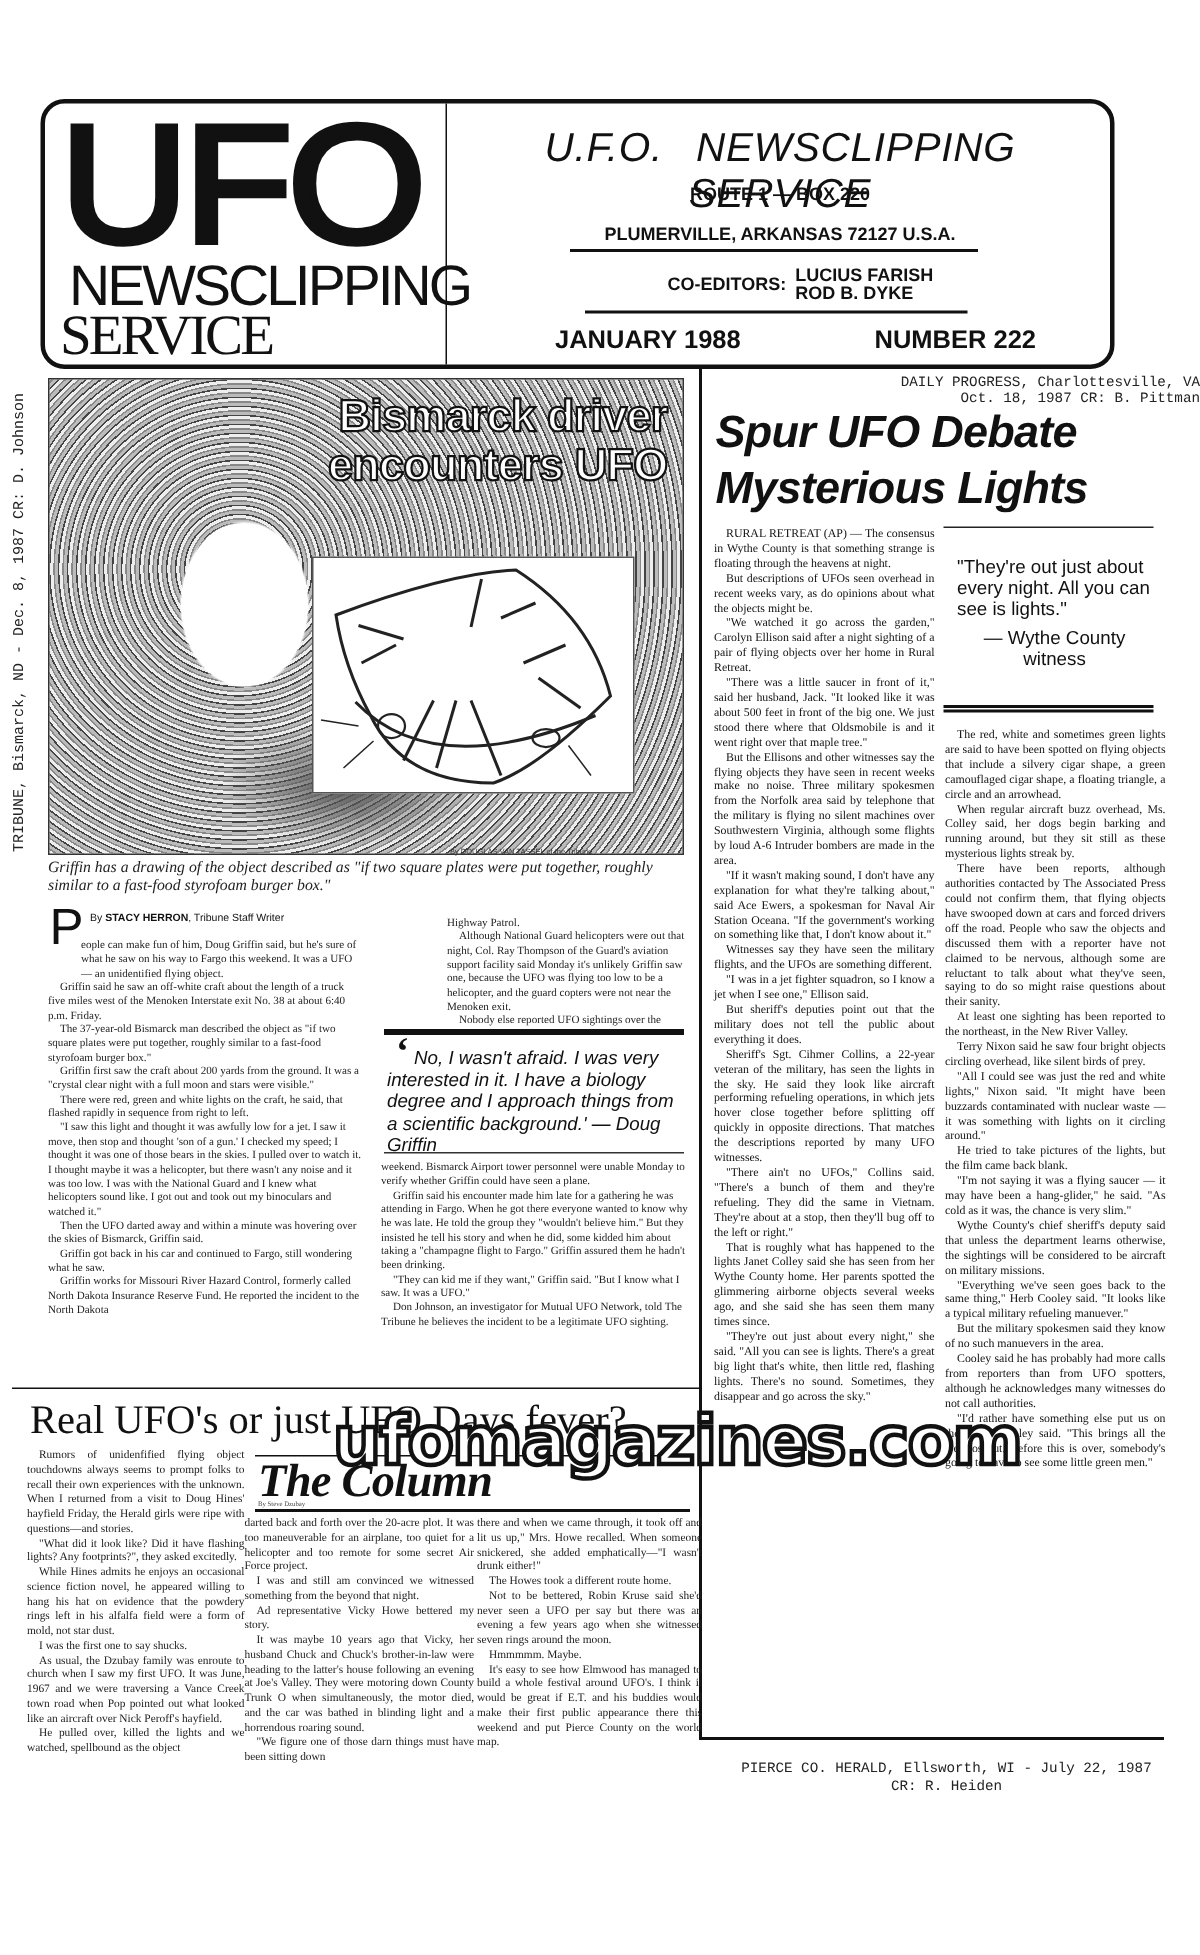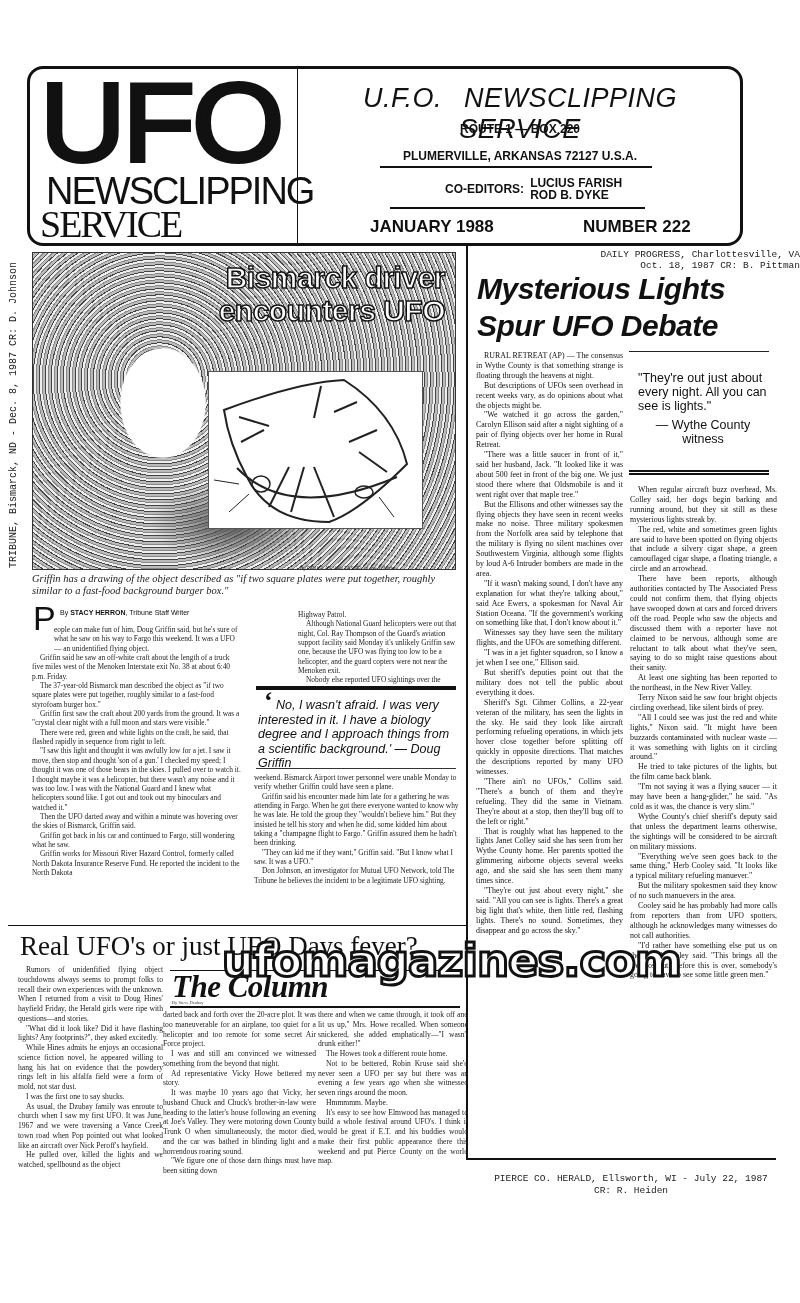--- a/index.html
+++ b/index.html
@@ -137,21 +137,21 @@
       <line x1="80" y1="95" x2="60" y2="135" stroke="#222" stroke-width="2"></line>
       <ellipse cx="52" cy="112" rx="9" ry="8" fill="none" stroke="#222" stroke-width="1.5"></ellipse>
       <ellipse cx="155" cy="120" rx="9" ry="6" fill="none" stroke="#222" stroke-width="1.5"></ellipse>
       <line x1="5" y1="108" x2="30" y2="112" stroke="#222"></line>
       <line x1="20" y1="140" x2="40" y2="122" stroke="#222"></line>
       <line x1="170" y1="125" x2="185" y2="145" stroke="#222"></line>
     </svg>
   </div>
 </div>
 <div class="abs photo-credit">By DOUGLAS VAN TASSEL of the Tribune</div>
-<div class="abs caption">Griffin has a drawing of the object described as "if two square plates were put together, roughly similar to a fast-food background burger box."</div>
+<div class="abs caption">Griffin has a drawing of the object described as "if two square plates were put together, roughly similar to a fast-food styrofoam burger box."</div>
 
 <div class="abs dropcap">P</div>
 <div class="abs byline">
   <span>By</span>
   <b>STACY HERRON</b><span>, Tribune Staff Writer</span>
 </div>
 <div class="abs body1">
   <p class="noind">eople can make fun of him, Doug Griffin said, but he's sure of what he saw on his way to Fargo this weekend. It was a UFO — an unidentified flying object.</p>
   <p>Griffin said he saw an off-white craft about the length of a truck five miles west of the Menoken Interstate exit No. 38 at about 6:40 p.m. Friday.</p>
   <p>The 37-year-old Bismarck man described the object as "if two square plates were put together, roughly similar to a fast-food styrofoam burger box."</p>
@@ -179,22 +179,22 @@
   <p>"They can kid me if they want," Griffin said. "But I know what I saw. It was a UFO."</p>
   <p>Don Johnson, an investigator for Mutual UFO Network, told The Tribune he believes the incident to be a legitimate UFO sighting.</p>
 </div>
 
 <div class="abs ml-box-left"></div>
 <div class="abs dp-source">
   <div>DAILY PROGRESS, Charlottesville, VA</div>
   <div>Oct. 18, 1987  CR: B. Pittman</div>
 </div>
 <div class="abs ml-headline">
+  <div>Spur UFO Debate</div>
   <div>Mysterious Lights</div>
-  <div>Spur UFO Debate</div>
 </div>
 <div class="abs ml-col1">
   <p>RURAL RETREAT (AP) — The consensus in Wythe County is that something strange is floating through the heavens at night.</p>
   <p>But descriptions of UFOs seen overhead in recent weeks vary, as do opinions about what the objects might be.</p>
   <p>"We watched it go across the garden," Carolyn Ellison said after a night sighting of a pair of flying objects over her home in Rural Retreat.</p>
   <p>"There was a little saucer in front of it," said her husband, Jack. "It looked like it was about 500 feet in front of the big one. We just stood there where that Oldsmobile is and it went right over that maple tree."</p>
   <p>But the Ellisons and other witnesses say the flying objects they have seen in recent weeks make no noise. Three military spokesmen from the Norfolk area said by telephone that the military is flying no silent machines over Southwestern Virginia, although some flights by loud A-6 Intruder bombers are made in the area.</p>
   <p>"If it wasn't making sound, I don't have any explanation for what they're talking about," said Ace Ewers, a spokesman for Naval Air Station Oceana. "If the government's working on something like that, I don't know about it."</p>
   <p>Witnesses say they have seen the military flights, and the UFOs are something different.</p>
   <p>"I was in a jet fighter squadron, so I know a jet when I see one," Ellison said.</p>
@@ -204,22 +204,22 @@
   <p>That is roughly what has happened to the lights Janet Colley said she has seen from her Wythe County home. Her parents spotted the glimmering airborne objects several weeks ago, and she said she has seen them many times since.</p>
   <p>"They're out just about every night," she said. "All you can see is lights. There's a great big light that's white, then little red, flashing lights. There's no sound. Sometimes, they disappear and go across the sky."</p>
 </div>
 <div class="abs ml-rule-top"></div>
 <div class="abs ml-quote">
   <div>"They're out just about every night. All you can see is lights."</div>
   <span class="attr">— Wythe County witness</span>
 </div>
 <div class="abs ml-rule-bot"></div>
 <div class="abs ml-col2">
+  <p>The red, white and sometimes green lights are said to have been spotted on flying objects that include a silvery cigar shape, a green camouflaged cigar shape, a floating triangle, a circle and an arrowhead.</p>
   <p>When regular aircraft buzz overhead, Ms. Colley said, her dogs begin barking and running around, but they sit still as these mysterious lights streak by.</p>
-  <p>The red, white and sometimes green lights are said to have been spotted on flying objects that include a silvery cigar shape, a green camouflaged cigar shape, a floating triangle, a circle and an arrowhead.</p>
   <p>There have been reports, although authorities contacted by The Associated Press could not confirm them, that flying objects have swooped down at cars and forced drivers off the road. People who saw the objects and discussed them with a reporter have not claimed to be nervous, although some are reluctant to talk about what they've seen, saying to do so might raise questions about their sanity.</p>
   <p>At least one sighting has been reported to the northeast, in the New River Valley.</p>
   <p>Terry Nixon said he saw four bright objects circling overhead, like silent birds of prey.</p>
   <p>"All I could see was just the red and white lights," Nixon said. "It might have been buzzards contaminated with nuclear waste — it was something with lights on it circling around."</p>
   <p>He tried to take pictures of the lights, but the film came back blank.</p>
   <p>"I'm not saying it was a flying saucer — it may have been a hang-glider," he said. "As cold as it was, the chance is very slim."</p>
   <p>Wythe County's chief sheriff's deputy said that unless the department learns otherwise, the sightings will be considered to be aircraft on military missions.</p>
   <p>"Everything we've seen goes back to the same thing," Herb Cooley said. "It looks like a typical military refueling manuever."</p>
   <p>But the military spokesmen said they know of no such manuevers in the area.</p>
   <p>Cooley said he has probably had more calls from reporters than from UFO spotters, although he acknowledges many witnesses do not call authorities.</p>

